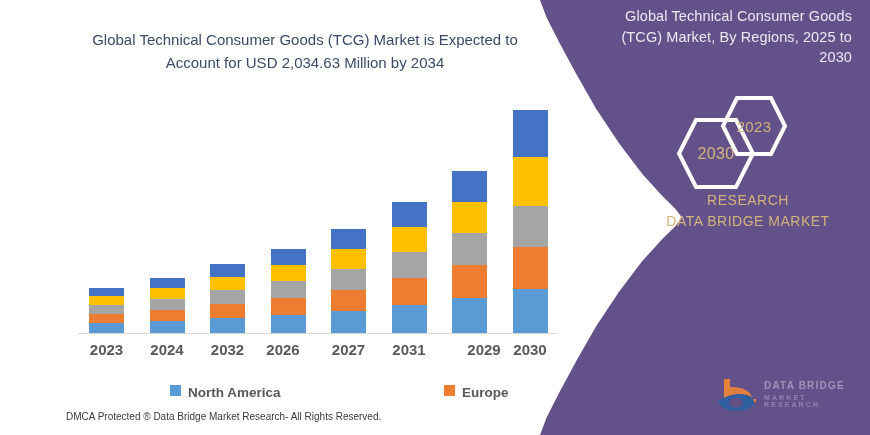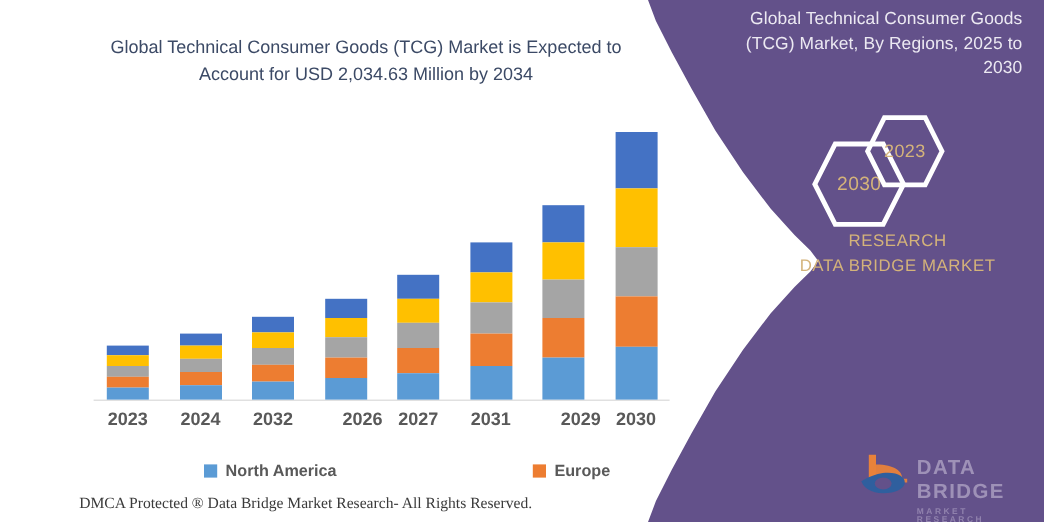--- a/index.html
+++ b/index.html
@@ -48,21 +48,21 @@
     position:absolute; top:190px; left:648px; width:200px;
     text-align:center; color:#d4b37a; font-size:14px; line-height:1.5;
     letter-spacing:.5px;
   }
 
   
   #logo { position:absolute; left:716px; top:377px; width:140px; height:38px; }
   #logo-mark { position:absolute; left:0; top:0; width:42px; height:36px; }
   #logo-text { position:absolute; left:48px; top:3px; }
   #logo-text .l1 {
-    color:#cfc6dd; font-size:17px; letter-spacing:1.2px; font-weight:700;
+    color:#cfc6dd; font-size:10px; letter-spacing:1.2px; font-weight:700;
     opacity:.55;
   }
   #logo-text .l2 {
     color:#bdb2d0; font-size:7px; letter-spacing:2.1px; font-weight:700;
     margin-top:3px; opacity:.5;
   }
 
   
   #chart-title {
     position:absolute; top:28px; left:70px; width:470px;
@@ -85,29 +85,29 @@
   }
   .x-tick {
     position:absolute; width:60px; text-align:center;
     color:#595959; font-size:15px; font-weight:700;
   }
 
   
   #legend {
     position:absolute; left:170px; top:385px; width:400px; height:22px;
   }
-  .legend-item { position:absolute; display:flex; align-items:center; }
+  .legend-item { position:absolute; display:flex; align-items:flex-start; }
   .legend-swatch { width:11px; height:11px; margin-right:7px; }
   .legend-label { color:#595959; font-size:13.5px; font-weight:700; }
 
   
   #footer { position:absolute; left:0; top:411px; width:600px; height:20px; }
   .foot {
-    position:absolute; color:#3a3a3a; font-size:13px;
-    font-family:Liberation Serif, serif; white-space:nowrap;
+    position:absolute; color:#3a3a3a; font-size:10px;
+    font-family:Liberation Sans, sans-serif; white-space:nowrap;
   }
   #foot-dmca { left:66px; }
   #foot-source { left:332px; }
 </style>
 </head>
 <body>
 
 <div id="chart-title">Global Technical Consumer Goods (TCG) Market is Expected to Account for USD 2,034.63 Million by 2034</div>
 
 <div id="plot">
@@ -167,21 +167,21 @@
         <div class="seg" style="background: rgb(237, 125, 49); height: 18.8341%;"></div>
         <div class="seg" style="background: rgb(165, 165, 165); height: 18.3857%;"></div>
         <div class="seg" style="background: rgb(255, 192, 0); height: 21.9731%;"></div>
         <div class="seg" style="background: rgb(68, 114, 196); height: 21.0762%;"></div>
       </div>
     </div>
   <div id="x-labels">
       <div class="x-tick" style="left: 76.5px;">2023</div>
       <div class="x-tick" style="left: 137px;">2024</div>
       <div class="x-tick" style="left: 197.5px;">2032</div>
-      <div class="x-tick" style="left: 272px;">2026</div>
+      <div class="x-tick" style="left: 253px;">2026</div>
       <div class="x-tick" style="left: 318.5px;">2027</div>
       <div class="x-tick" style="left: 379px;">2031</div>
       <div class="x-tick" style="left: 454px;">2029</div>
       <div class="x-tick" style="left: 500px;">2030</div>
     </div>
 </div>
 
 <div id="legend">
     <div class="legend-item" style="left: 0px;">
       <span class="legend-swatch" style="background: rgb(91, 155, 213);"></span>

